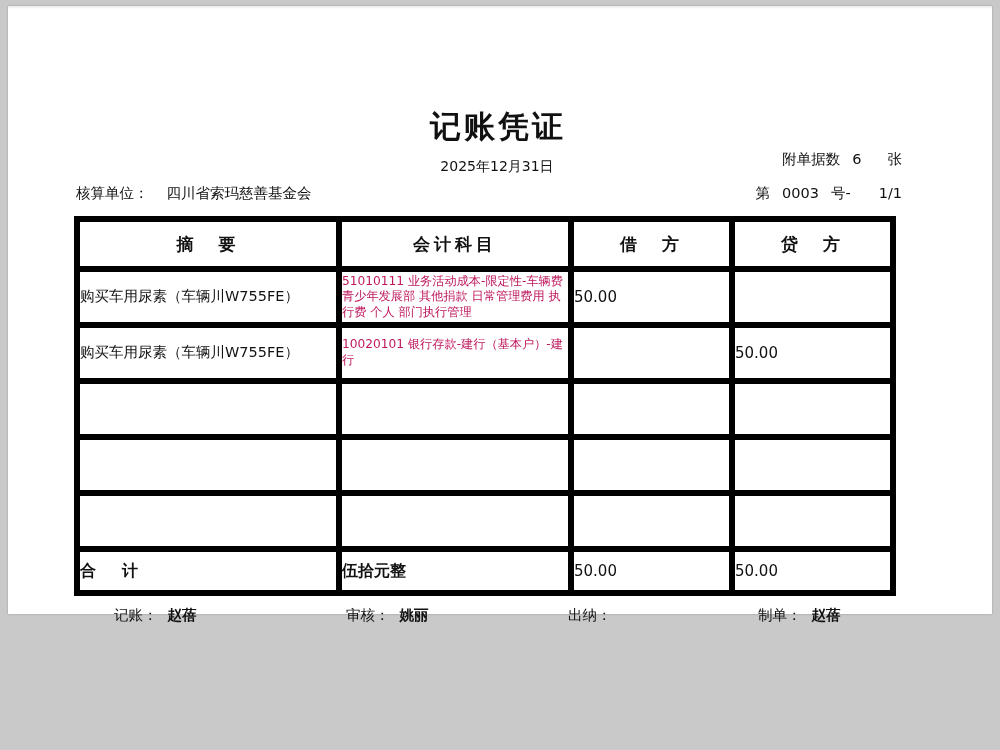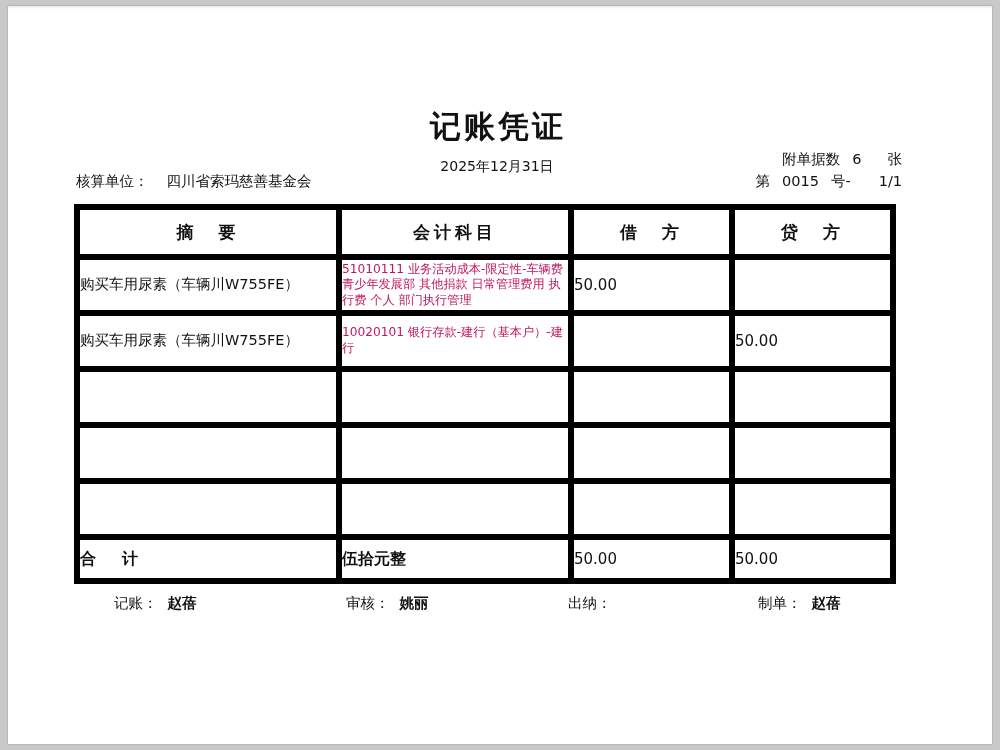--- a/index.html
+++ b/index.html
@@ -13,21 +13,21 @@
     overflow: hidden;
     font-family: "Liberation Sans", sans-serif;
   }
 
   
   .paper {
     position: absolute;
     left: 8px;
     top: 6px;
     width: 984px;
-    height: 738px;
+    height: 608px;
     background: #ffffff;
     box-shadow: 0 0 2px rgba(0,0,0,0.25);
   }
 
   
   .paper::before {
     content: "";
     position: absolute;
     left: 0; top: 0; right: 0;
     height: 3px;
@@ -74,21 +74,21 @@
     font-size: 14.5px;
     color: #111;
     white-space: nowrap;
   }
   .meta-attach .num { padding: 0 12px; }
   .meta-attach .unit { padding-left: 14px; }
 
   .meta-row2 {
     position: relative;
     height: 24px;
-    margin-top: 0;
+    margin-top: 12px;
   }
   .meta-unit {
     position: absolute;
     left: 8px;
     top: 0;
     font-family: "DejaVu Sans", sans-serif;
     font-size: 14.5px;
     color: #111;
     white-space: nowrap;
   }
@@ -208,21 +208,21 @@
       <div class="meta-attach">
         <span>附单据数</span><span class="num">6</span><span class="unit">张</span>
       </div>
     </div>
 
     <div class="meta-row2">
       <div class="meta-unit">
         <span>核算单位：</span><span class="value">四川省索玛慈善基金会</span>
       </div>
       <div class="meta-no">
-        <span>第</span><span class="no">0015</span><span>号-</span><span class="page">1/1</span>
+        <span>第</span><span class="no">0003</span><span>号-</span><span class="page">1/1</span>
       </div>
     </div>
 
     <table class="vtable">
       <colgroup>
         <col class="col-abstract">
         <col class="col-subject">
         <col class="col-debit">
         <col class="col-credit">
       </colgroup>

